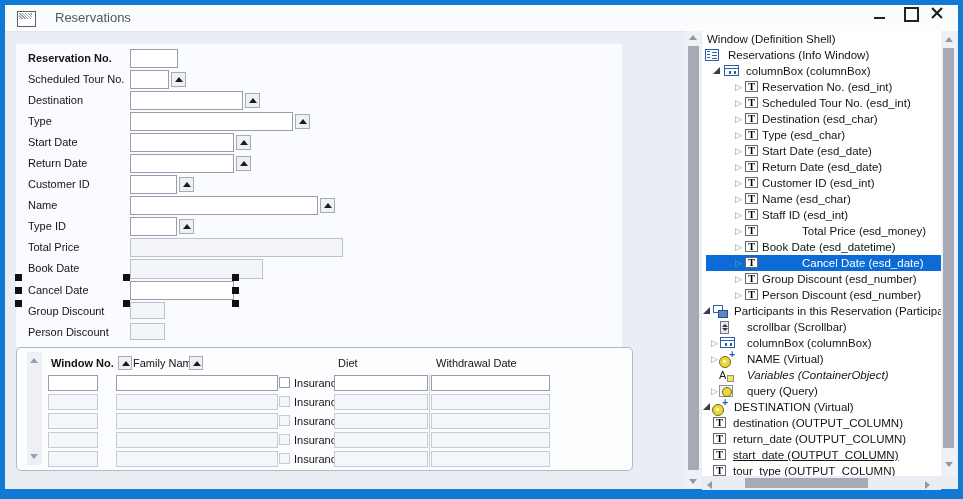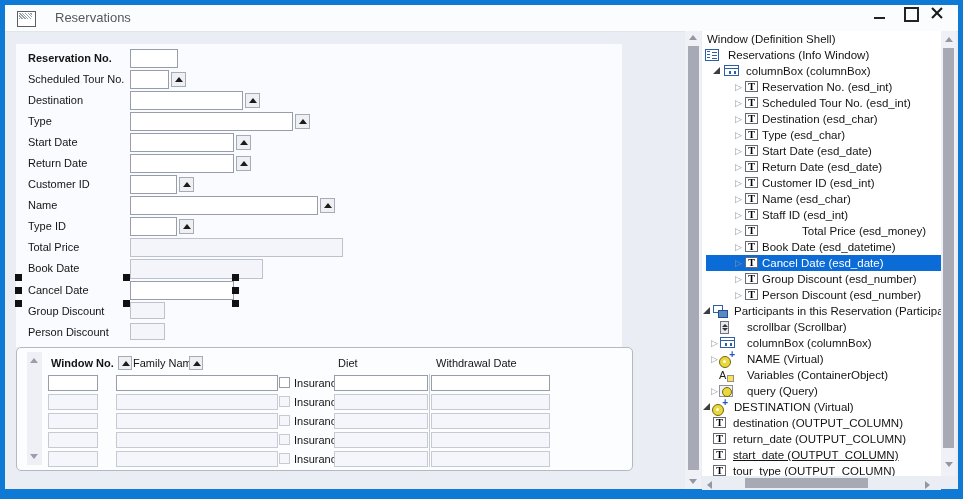--- a/index.html
+++ b/index.html
@@ -49,21 +49,21 @@
   .sarr{width:0;height:0;position:absolute;}
   .sarr.up{border-left:4px solid transparent;border-right:4px solid transparent;border-bottom:5px solid #9298a3;}
   .sarr.dn{border-left:4px solid transparent;border-right:4px solid transparent;border-top:5px solid #9298a3;}
   .sarr.lf{border-top:4px solid transparent;border-bottom:4px solid transparent;border-right:5px solid #9298a3;}
   .sarr.rt{border-top:4px solid transparent;border-bottom:4px solid transparent;border-left:5px solid #9298a3;}
   
   .tree{position:absolute;left:702px;top:31px;width:239px;height:445px;background:#ffffff;overflow:hidden;}
   .tnode{position:absolute;left:0;width:100%;height:16px;}
   .tnode.sel::before{content:"";position:absolute;left:4px;right:0;top:0;bottom:0;background:#0b6bd7;}
   .tnode .lbl{position:absolute;top:2px;font-size:11.5px;color:#141414;white-space:nowrap;z-index:2;}
-  .tnode.sel .lbl{color:#ffffff;}
+  .tnode.sel .lbl{color:#ffffff;margin-left:40px;}
   .arr-exp{position:absolute;top:4px;width:0;height:0;border-bottom:7px solid #3a3d42;border-left:7px solid transparent;z-index:2;}
   .arr-col{position:absolute;top:1px;font-size:9px;color:#8f949e;z-index:2;line-height:14px;}
   .ic{position:absolute;top:2px;z-index:2;box-sizing:border-box;}
   .ic-text{width:13px;height:11px;background:#fff;border:1px solid #656a73;color:#000;
     font-family:"Liberation Serif",serif;font-size:10px;font-weight:bold;text-align:center;line-height:9px;}
   .ic-info{width:14px;height:12px;border:1px solid #2d5ea6;background:#fff;}
   .ic-info::before{content:"";position:absolute;left:1px;top:1px;bottom:1px;width:3px;
     background:repeating-linear-gradient(to bottom,#2d5ea6 0 1px,transparent 1px 3px);}
   .ic-info::after{content:"";position:absolute;left:6px;right:1px;top:2px;bottom:1px;
     background:repeating-linear-gradient(to bottom,#2d5ea6 0 1px,transparent 1px 3px);}
@@ -316,21 +316,21 @@
       <div class="tnode" style="top: 320px;">
         <div class="arr-col" style="left: 9px;">▷</div>
         <div class="ic ic-virtual" style="left: 17px;">
           <div class="gear"></div>
           <div class="plus">+</div>
         </div>
         <div class="lbl" style="left: 45px;">NAME (Virtual)</div>
       </div>
       <div class="tnode" style="top: 336px;">
         <div class="ic ic-cont" style="left: 17px;">A</div>
-        <div class="lbl" style="left: 45px;">Variables (ContainerObject)</div>
+        <div class="lbl" style="left: 45px; font-style: italic;">Variables (ContainerObject)</div>
       </div>
       <div class="tnode" style="top: 352px;">
         <div class="arr-col" style="left: 9px;">▷</div>
         <div class="ic ic-query" style="left: 17px;"></div>
         <div class="lbl" style="left: 45px;">query (Query)</div>
       </div>
       <div class="tnode" style="top: 368px;">
         <div class="arr-exp" style="left: 1px;"></div>
         <div class="ic ic-virtual" style="left: 10px;">
           <div class="gear"></div>

